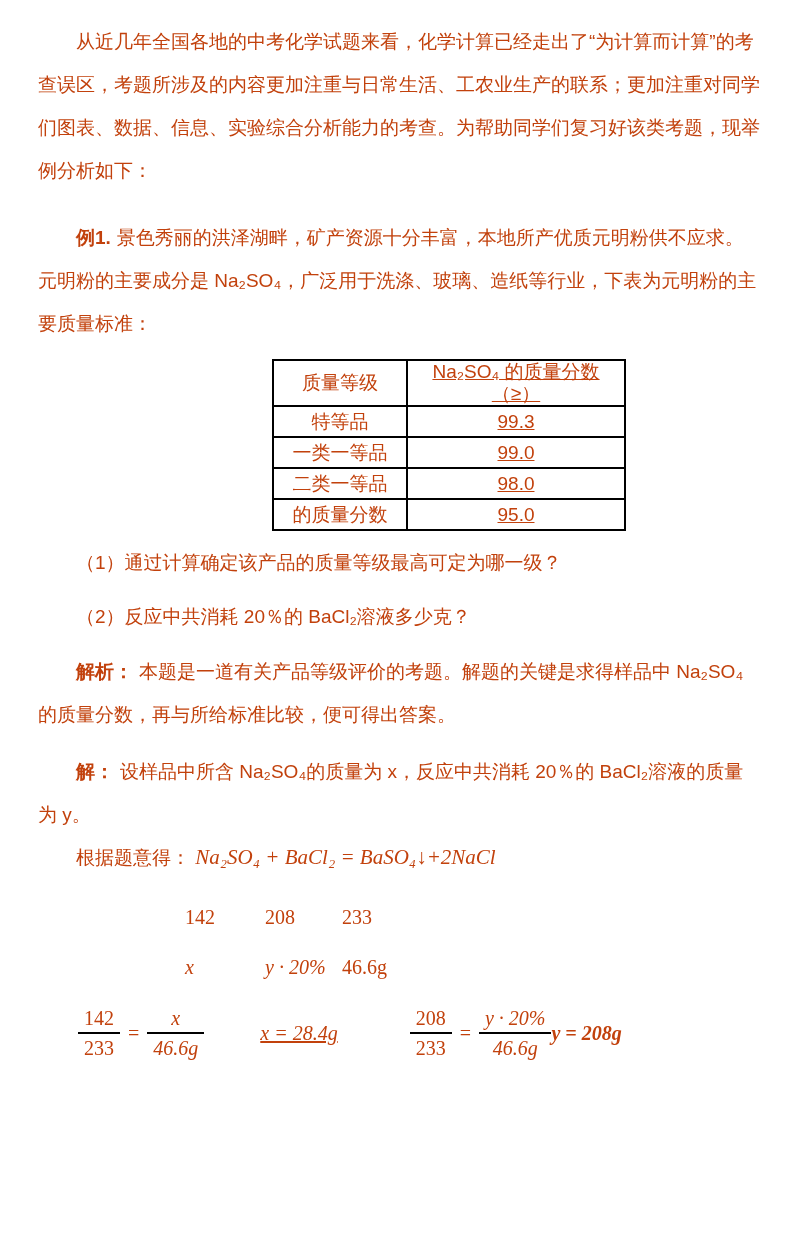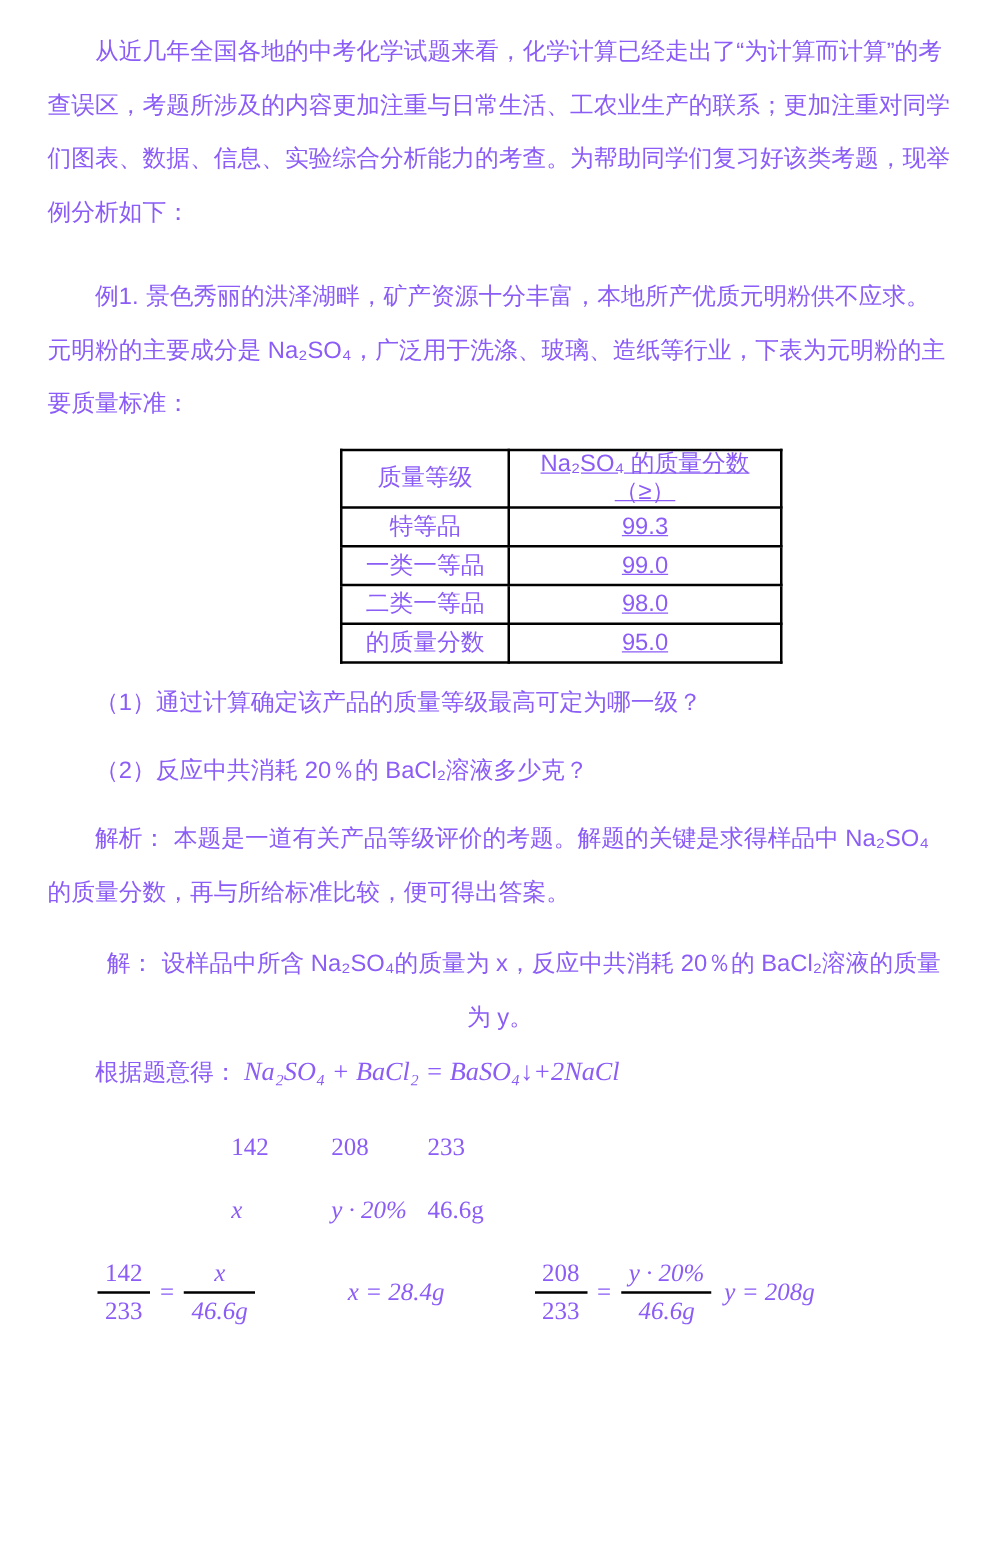--- a/index.html
+++ b/index.html
@@ -2,27 +2,27 @@
 <html><head>
 <meta charset="utf-8">
 <style>
   html,body{margin:0;padding:0;background:#ffffff;}
   .page{
     position:relative;
     width:800px;height:1246px;
     box-sizing:border-box;
     padding:20px 38px 0 38px;
     background:#ffffff;
-    color:#8b5cf6;
+    color:#c2410c;
     font-family:"Liberation Sans","DejaVu Sans",sans-serif;
     overflow:hidden;
   }
   p.body{font-size:19px;line-height:43px;margin:0;}
   .indent{text-indent:2em;}
-  .lbl{font-weight:normal;margin-right:6px;}
+  .lbl{font-weight:bold;margin-right:6px;}
   h2.heading{
     font-size:20px;font-weight:bold;
     margin:24px 0 0 26px;line-height:26px;
   }
   .math{font-family:"Liberation Serif","DejaVu Serif",serif;font-style:italic;font-size:21px;}
   .up{font-style:normal;}
   .it{font-style:italic;}
 
   table.qtable{
     border-collapse:collapse;
@@ -55,23 +55,23 @@
   .calcline{
     display:flex;align-items:center;
     margin:28px 0 0 40px;
     font-family:"Liberation Serif","DejaVu Serif",serif;
     font-size:20px;
   }
   .frac{display:inline-block;text-align:center;vertical-align:middle;}
   .frac .num{display:block;border-bottom:2px solid #000;padding:0 6px 2px 6px;}
   .frac .den{display:block;padding:3px 6px 0 6px;}
   .calcline .op{margin:0 8px;}
-  .calcline .result{margin-left:74px;}
+  .calcline .result{margin-left:56px;text-decoration:underline;}
   .calcline .group2{margin-left:72px;display:flex;align-items:center;}
-  .calcline .result2{margin-left:10px;}
+  .calcline .result2{font-weight:bold;}
 </style>
 </head>
 <body>
 
 <div class="page">
 
   <p class="body indent">从近几年全国各地的中考化学试题来看，化学计算已经走出了“为计算而计算”的考查误区，考题所涉及的内容更加注重与日常生活、工农业生产的联系；更加注重对同学们图表、数据、信息、实验综合分析能力的考查。为帮助同学们复习好该类考题，现举例分析如下：</p>
 
 
   <p class="body indent" style="margin-top:24px;"><b class="lbl">例1.</b><span>景色秀丽的洪泽湖畔，矿产资源十分丰富，本地所产优质元明粉供不应求。元明粉的主要成分是 Na₂SO₄，广泛用于洗涤、玻璃、造纸等行业，下表为元明粉的主要质量标准：</span></p>
@@ -101,21 +101,21 @@
   </tbody>
     </table>
 
 
   <p class="body indent" style="margin-top:10px;">（1）通过计算确定该产品的质量等级最高可定为哪一级？</p>
 
   <p class="body indent" style="margin-top:11px;">（2）反应中共消耗 20％的 BaCl₂溶液多少克？</p>
 
   <p class="body indent" style="margin-top:12px;"><b class="lbl">解析：</b><span>本题是一道有关产品等级评价的考题。解题的关键是求得样品中 Na₂SO₄的质量分数，再与所给标准比较，便可得出答案。</span></p>
 
-  <p class="body indent" style="margin-top:14px;text-align:center;"><b class="lbl">解：</b><span>设样品中所含 Na₂SO₄的质量为 x，反应中共消耗 20％的 BaCl₂溶液的质量为 y。</span></p>
+  <p class="body indent" style="margin-top:14px;"><b class="lbl">解：</b><span>设样品中所含 Na₂SO₄的质量为 x，反应中共消耗 20％的 BaCl₂溶液的质量为 y。</span></p>
 
   <p class="body eqline"><span class="prefix">根据题意得：</span> <span class="math">Na₂SO₄ + BaCl₂ = BaSO₄↓+2NaCl</span></p>
 
   <div class="stoich">
     <span class="up">142</span>
     <span class="up">208</span>
     <span class="up">233</span>
     <span class="it">x</span>
     <span class="it">y · 20%</span>
     <span class="up">46.6g</span>

